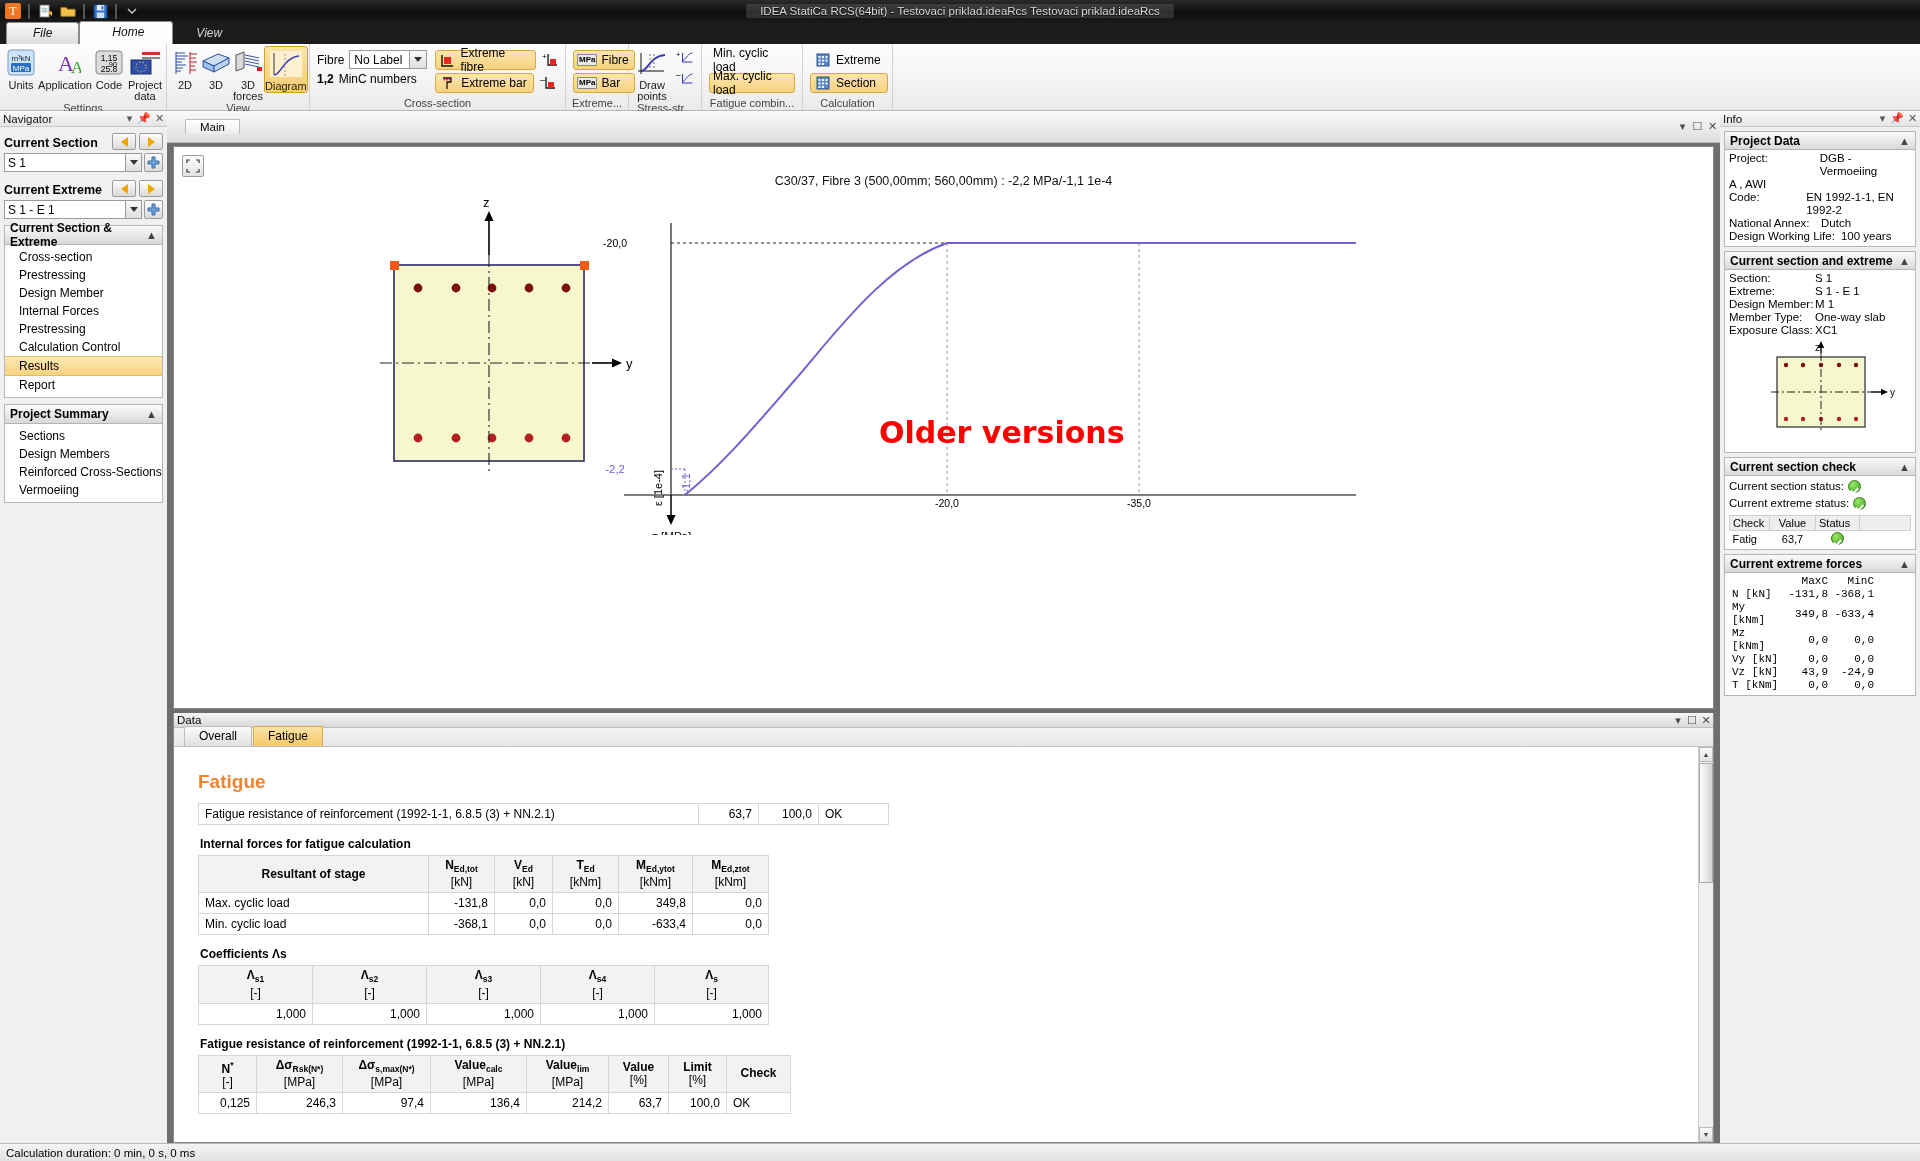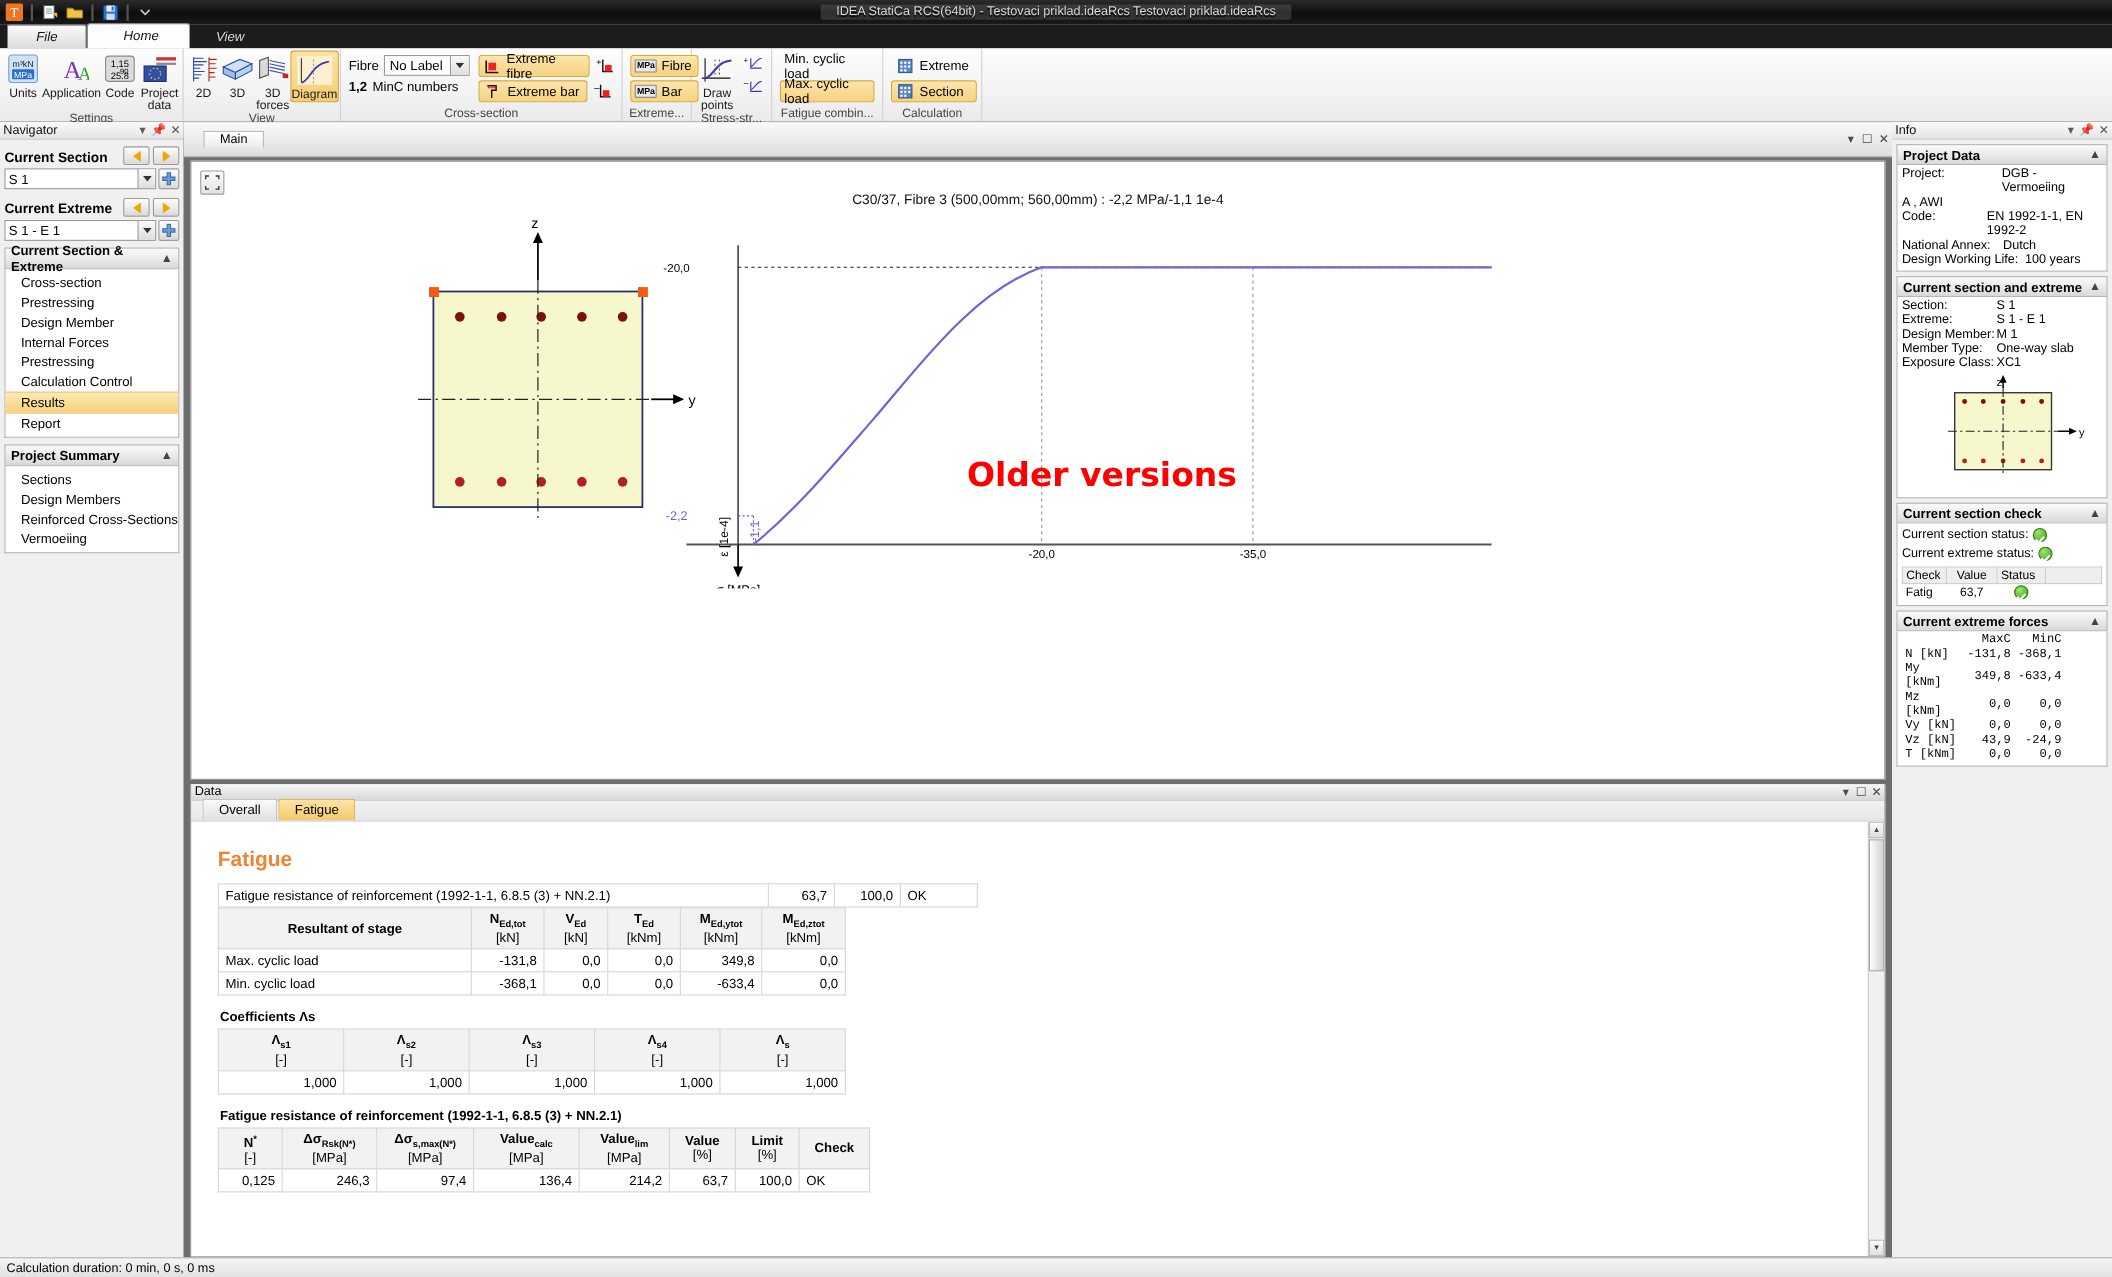--- a/index.html
+++ b/index.html
@@ -835,20 +835,21 @@
             <tbody>
             <tr>
               <td class="lft">Fatigue resistance of reinforcement (1992-1-1, 6.8.5 (3) + NN.2.1)</td>
               <td class="num">63,7</td>
               <td class="num">100,0</td>
               <td class="lft">OK</td>
             </tr>
           </tbody>
             </table>
 
+          <div class="rep-sub">Internal forces for fatigue calculation</div>
           <table class="rep">
             <colgroup>
                 <col style="width:230px">
                 <col style="width:66px">
                 <col style="width:58px">
                 <col style="width:66px">
                 <col style="width:74px">
                 <col style="width:76px">
               </colgroup>
             <tbody>

